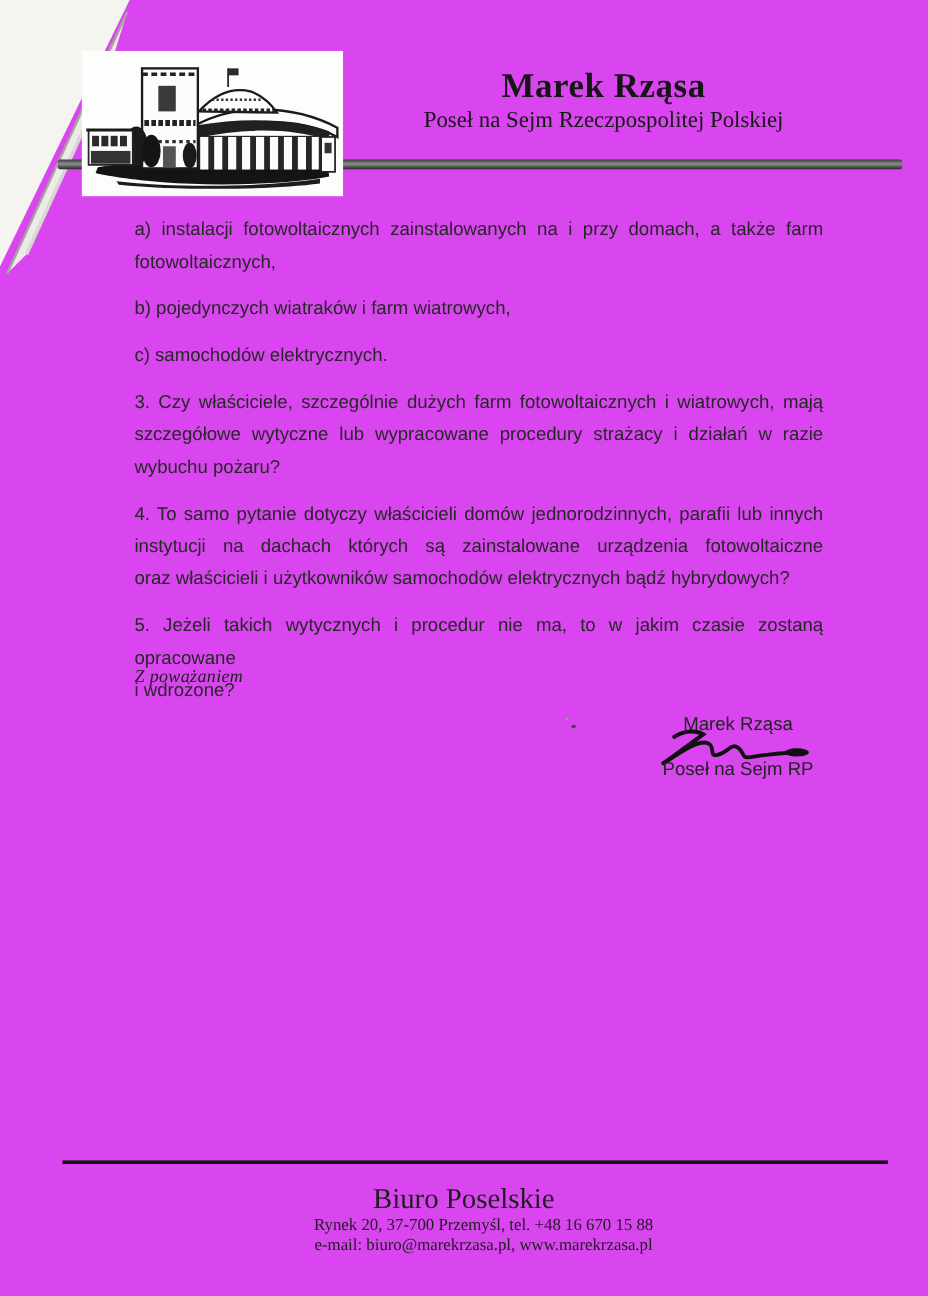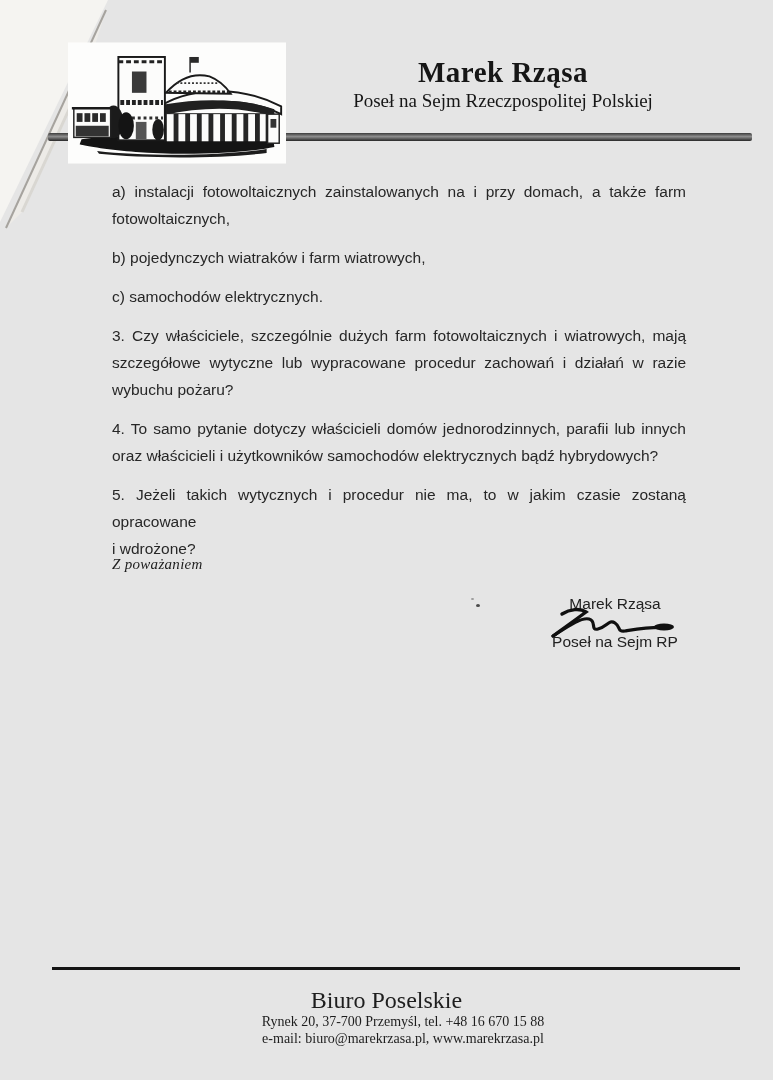--- a/index.html
+++ b/index.html
@@ -1,20 +1,20 @@
 <!DOCTYPE html>
 <html lang="pl"><head>
 <meta charset="utf-8">
 <style>
   html,body{margin:0;padding:0;background:#888;}
   .page{
     position:relative;
     width:773px;height:1080px;
     margin:0 auto;
-    background:#e5e5e5;
+    background:#d946ef;
     overflow:hidden;
     font-family:"Liberation Sans",sans-serif;
     color:#252525;
   }
   
   .fold{position:absolute;left:0;top:0;pointer-events:none;}
   
   .hdr-text{
     position:absolute;left:288px;top:56px;width:430px;
     text-align:center;font-family:"Liberation Serif",serif;color:#161616;
@@ -139,25 +139,26 @@
       <span class="line last" style="display:block">fotowoltaicznych,</span>
     </p>
     <p>
       <span class="line last" style="display:block">b) pojedynczych wiatraków i farm wiatrowych,</span>
     </p>
     <p>
       <span class="line last" style="display:block">c) samochodów elektrycznych.</span>
     </p>
     <p>
       <span class="line just" style="display:block">3. Czy właściciele, szczególnie dużych farm fotowoltaicznych i wiatrowych, mają</span>
-      <span class="line just" style="display:block">szczegółowe wytyczne lub wypracowane procedur zachowań i działań w razie</span>
+      <span class="line just" style="display:block">szczegółowe wytyczne lub wypracowane procedury strażacy i działań w razie</span>
       <span class="line last" style="display:block">wybuchu pożaru?</span>
     </p>
     <p>
       <span class="line just" style="display:block">4. To samo pytanie dotyczy właścicieli domów jednorodzinnych, parafii lub innych</span>
+      <span class="line just" style="display:block">instytucji na dachach których są zainstalowane urządzenia fotowoltaiczne</span>
       <span class="line last" style="display:block">oraz właścicieli i użytkowników samochodów elektrycznych bądź hybrydowych?</span>
     </p>
     <p>
       <span class="line just" style="display:block">5. Jeżeli takich wytycznych i procedur nie ma, to w jakim czasie zostaną opracowane</span>
       <span class="line last" style="display:block">i wdrożone?</span>
     </p>
   </div>
 
   <div class="closing">Z poważaniem</div>
 

